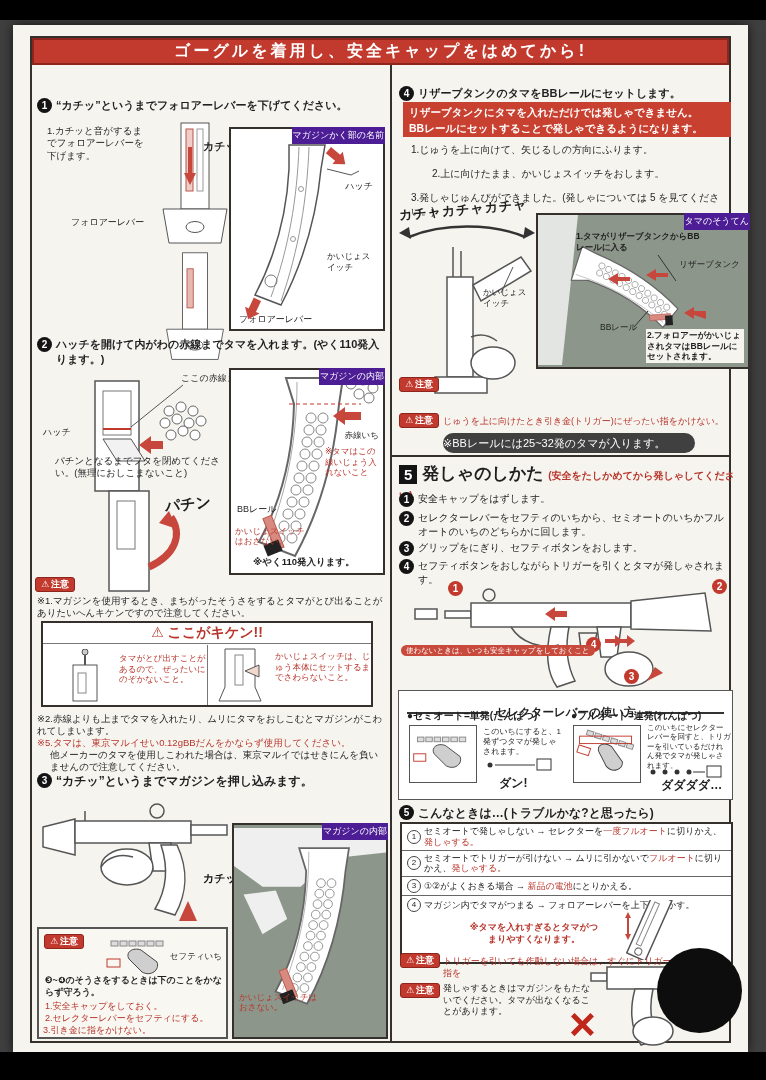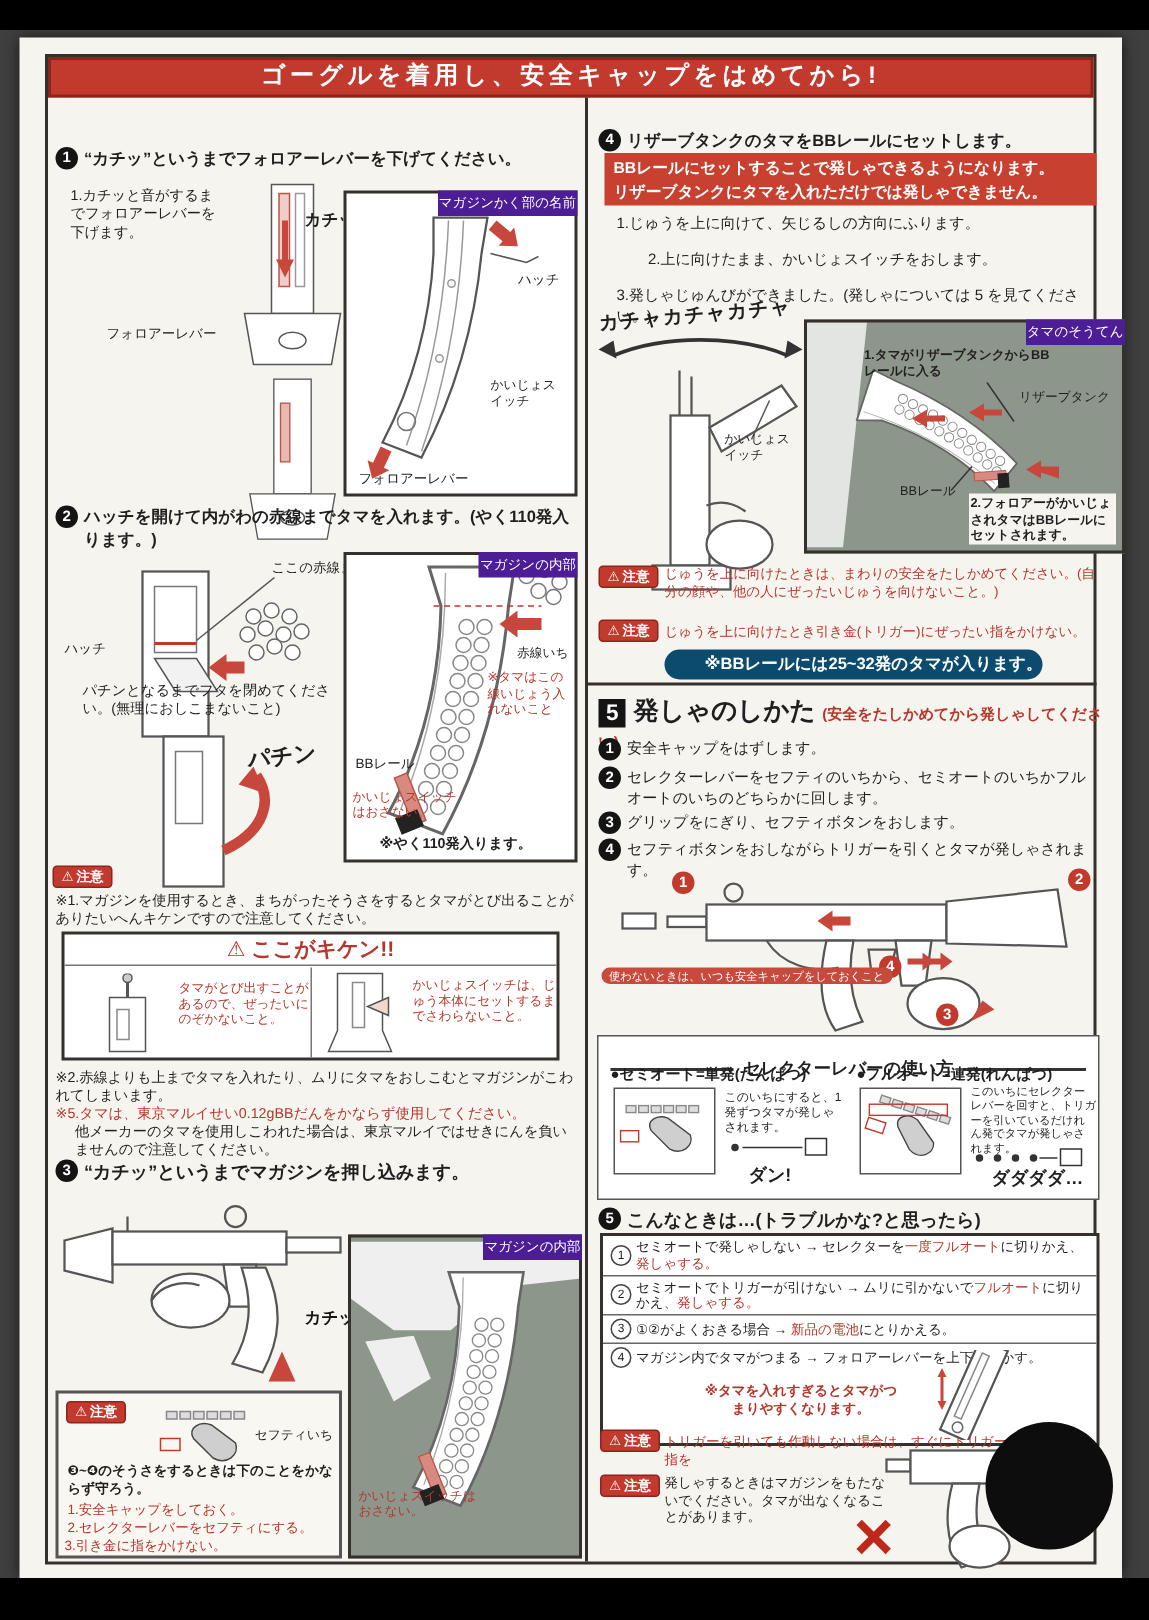--- a/index.html
+++ b/index.html
@@ -24,21 +24,21 @@
   .cnum{flex:none;display:inline-block;width:15px;height:15px;border-radius:50%;background:#141414;color:#fff;
         text-align:center;line-height:15px;font-size:10px;font-weight:bold}
   .rmark{position:absolute;width:15px;height:15px;border-radius:50%;background:#c23a2e;color:#fff;text-align:center;line-height:15px;font-size:10px;font-weight:bold}
   .onum{flex:none;display:inline-block;width:12px;height:12px;border-radius:50%;border:1px solid #444;text-align:center;line-height:12px;font-size:8px;margin:0 3px}
   .cautlab{display:inline-flex;gap:2px;align-items:center;background:#c23a2e;color:#fff;font-size:9px;font-weight:bold;
            padding:2px 5px;border-radius:3px;border:1px solid #8e251c;line-height:1}
   .panel{border:2px solid #35302b;background:#fff;box-sizing:border-box;position:absolute}
   .graypanel{background:#8d968a}
   .bb-hdr{position:absolute;top:-2px;right:-2px;background:#4c1d95;color:#fff;font-size:9px;font-weight:normal;padding:2px 1px;white-space:nowrap}
   .alertbox{position:absolute;background:#c8402f;color:#fff;font-size:10.5px;font-weight:bold;line-height:1.55;padding:2px 6px;box-sizing:border-box}
-  .pill-black{position:absolute;background:#0c4a6e;color:#fff;border-radius:11px;font-size:11px;font-weight:bold;text-align:right;line-height:20px}
+  .pill-black{position:absolute;background:#404040;color:#fff;border-radius:11px;font-size:11px;font-weight:normal;text-align:left;line-height:20px}
   .pill-red{position:absolute;background:#c84a3c;color:#fff;border-radius:7px;font-size:7.5px;text-align:center;line-height:11px;white-space:nowrap;padding:0 5px}
   .tbl{position:absolute;border:2px solid #35302b;background:#fff;box-sizing:border-box}
   .trow{display:flex;align-items:center;border-bottom:1px solid #666;font-size:9px;line-height:1.2;padding:2px 2px;min-height:17px;box-sizing:border-box}
   .kikenbox{position:absolute;border:2px solid #35302b;background:#fff;box-sizing:border-box}
   .kikentitle{text-align:center;font-size:14px;font-weight:bold;color:#b8352b;border-bottom:1px solid #777;padding:1px 0}
   .selbox{border:1.5px solid #555;background:#fff;box-sizing:border-box;position:absolute}
   .uparrow{position:absolute;width:0;height:0;border-left:9px solid transparent;border-right:9px solid transparent;border-bottom:20px solid #c8473c}
   .circle-cover{position:absolute;background:#0d0d0d;border-radius:50%}
   svg{display:block}
   .xmark{position:absolute;color:#c0271b;font-size:46px;font-weight:bold;line-height:1}
@@ -282,22 +282,22 @@
     </svg>
     <div class="abs t85 red" style="left:5px;bottom:24px;width:86px">かいじょスイッチはおさない。</div>
   </div>
 
   <div class="abs steph" style="left:386px;top:61px;width:334px">
     <span class="cnum">4</span>
     <span>リザーブタンクのタマをBBレールにセットします。</span>
   </div>
 
   <div class="alertbox" style="left:390px;top:77px;width:328px;height:35px">
+    <div>リザーブタンクにタマを入れただけでは発しゃできません。</div>
     <div>BBレールにセットすることで発しゃできるようになります。</div>
-    <div>リザーブタンクにタマを入れただけでは発しゃできません。</div>
   </div>
 
   <div class="abs t10" style="left:398px;top:118px;width:322px">1.じゅうを上に向けて、矢じるしの方向にふります。</div>
   <div class="abs t10" style="left:419px;top:142px;width:322px">2.上に向けたまま、かいじょスイッチをおします。</div>
   <div class="abs t10" style="left:398px;top:166px;width:322px">3.発しゃじゅんびができました。(発しゃについては 5 を見てください。)</div>
 
   <div class="abs bold" style="left:386px;top:176px;font-size:13px;transform:rotate(-5deg);letter-spacing:1px">カチャカチャカチャ</div>
   <svg class="abs" style="left:384px;top:196px" width="140" height="22" viewBox="0 0 140 22">
     <path d="M12,16 C45,2 95,2 128,16" stroke="#333" stroke-width="2.5" fill="none"></path>
     <polygon points="14,18 2,12 12,6" fill="#333"></polygon>
@@ -334,21 +334,20 @@
     <div class="abs t85 bold" style="left:38px;top:16px;width:124px">1.タマがリザーブタンクからBBレールに入る</div>
     <div class="abs t85" style="right:8px;top:44px">リザーブタンク</div>
     <div class="abs t85" style="left:62px;bottom:34px">BBレール</div>
     <div class="abs t85 bold" style="right:4px;bottom:4px;width:96px;background:#f6f4ef;padding:1px">2.フォロアーがかいじょされタマはBBレールにセットされます。</div>
   </div>
 
   <div class="abs cautlab" style="left:386px;top:352px">
     <span>⚠</span>
       <span>注意</span>
   </div>
-  <div class="abs t9 red" style="left:430px;top:352px;width:292px">じゅうを上に向けたときは、まわりの安全をたしかめてください。(自分の顔や、他の人にぜったいじゅうを向けないこと。)</div>
   <div class="abs cautlab" style="left:386px;top:388px">
     <span>⚠</span>
       <span>注意</span>
   </div>
   <div class="abs t9 red" style="left:430px;top:391px;width:292px">じゅうを上に向けたとき引き金(トリガー)にぜったい指をかけない。</div>
 
   <div class="pill-black" style="left:430px;top:408px;width:252px;height:20px">※BBレールには25~32発のタマが入ります。</div>
 
   <div class="abs" style="left:379px;top:430px;width:339px;height:2px;background:#35302b"></div>
 

